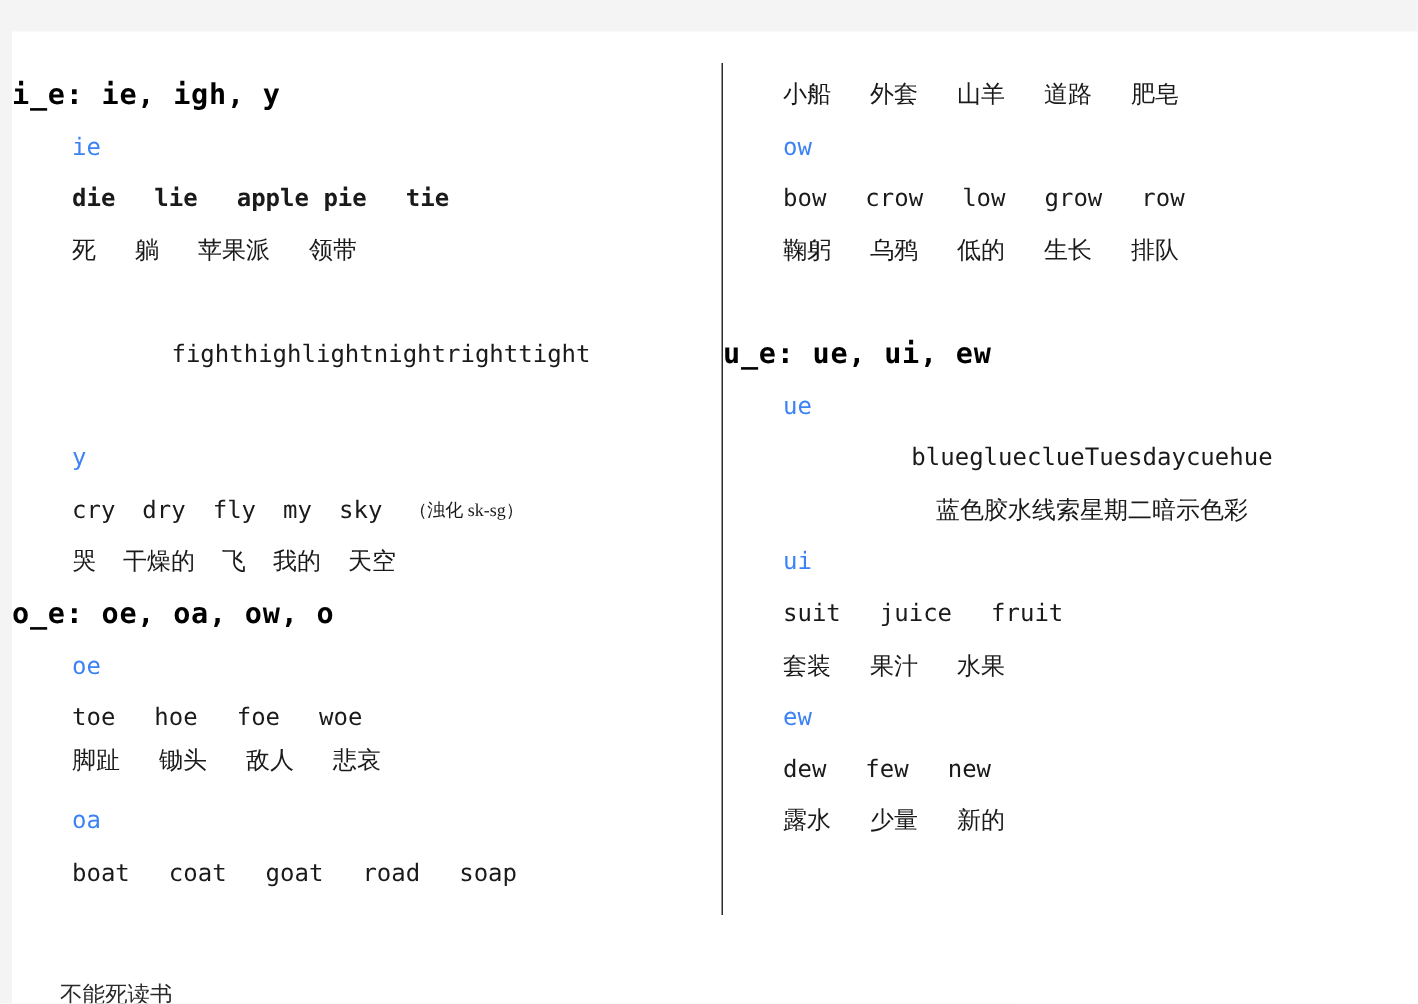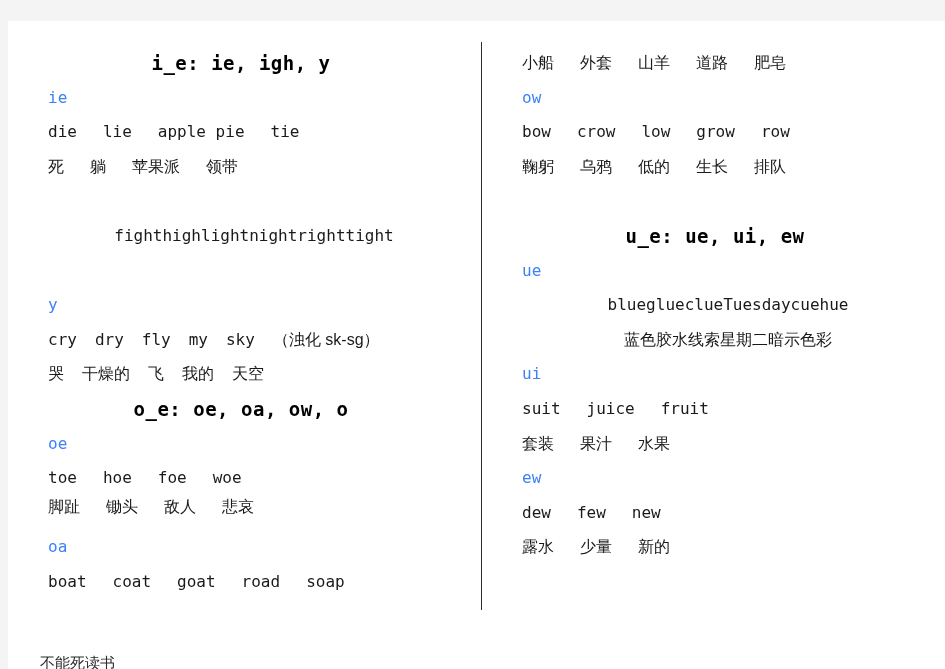--- a/index.html
+++ b/index.html
@@ -41,21 +41,21 @@
 
   .row {
     position: absolute;
     left: 0;
     width: 466px;
     height: 34px;
     line-height: 34px;
     white-space: nowrap;
   }
   .title {
-    text-align: center;
+    text-align: left;
     font-weight: bold;
     font-size: 19px;
     color: #000;
     letter-spacing: 0.5px;
   }
   .pat {
     font-size: 16px;
     color: #3b82f6;
   }
   .pat-inner {
@@ -71,22 +71,22 @@
     padding-left: 40px;
     padding-right: 14px;
   }
   .words-inner > span { display: inline-block; }
   .w-en { font-size: 16px; }
   .w-zh {
     font-size: 16px;
     font-family: "DejaVu Sans", "Liberation Sans", sans-serif;
   }
   .note {
-    font-size: 16px;
-    font-family: Liberation Sans, sans-serif;
+    font-size: 12px;
+    font-family: Liberation Serif, serif;
   }
   
   .sp-wide  .words-inner { justify-content: center; }
   .sp-mid   .words-inner { justify-content: flex-start; }
   .sp-mid   .words-inner > span { margin-right: 26px; }
   .sp-tight .words-inner { justify-content: flex-start; }
   .sp-tight .words-inner > span { margin-right: 18px; }
 
   #footer-clip {
     position: absolute;
@@ -107,21 +107,21 @@
 </style>
 </head>
 <body>
 
 <div id="page">
   <div id="col-left" class="col">
       <div class="row title" style="top: 25px;">i_e: ie, igh, y</div>
       <div class="row pat" style="top: 59.6px;">
         <span class="pat-inner">ie</span>
       </div>
-      <div class="row words sp-mid" style="top: 94.2px;">
+      <div class="row words sp-mid" style="top: 94.2px; font-weight: bold;">
         <div class="words-inner">
           <span class="w-en">die</span>
           <span class="w-en">lie</span>
           <span class="w-en">apple pie</span>
           <span class="w-en">tie</span>
         </div>
       </div>
       <div class="row words sp-mid" style="top: 128.8px;">
         <div class="words-inner">
           <span class="w-zh">死</span>

